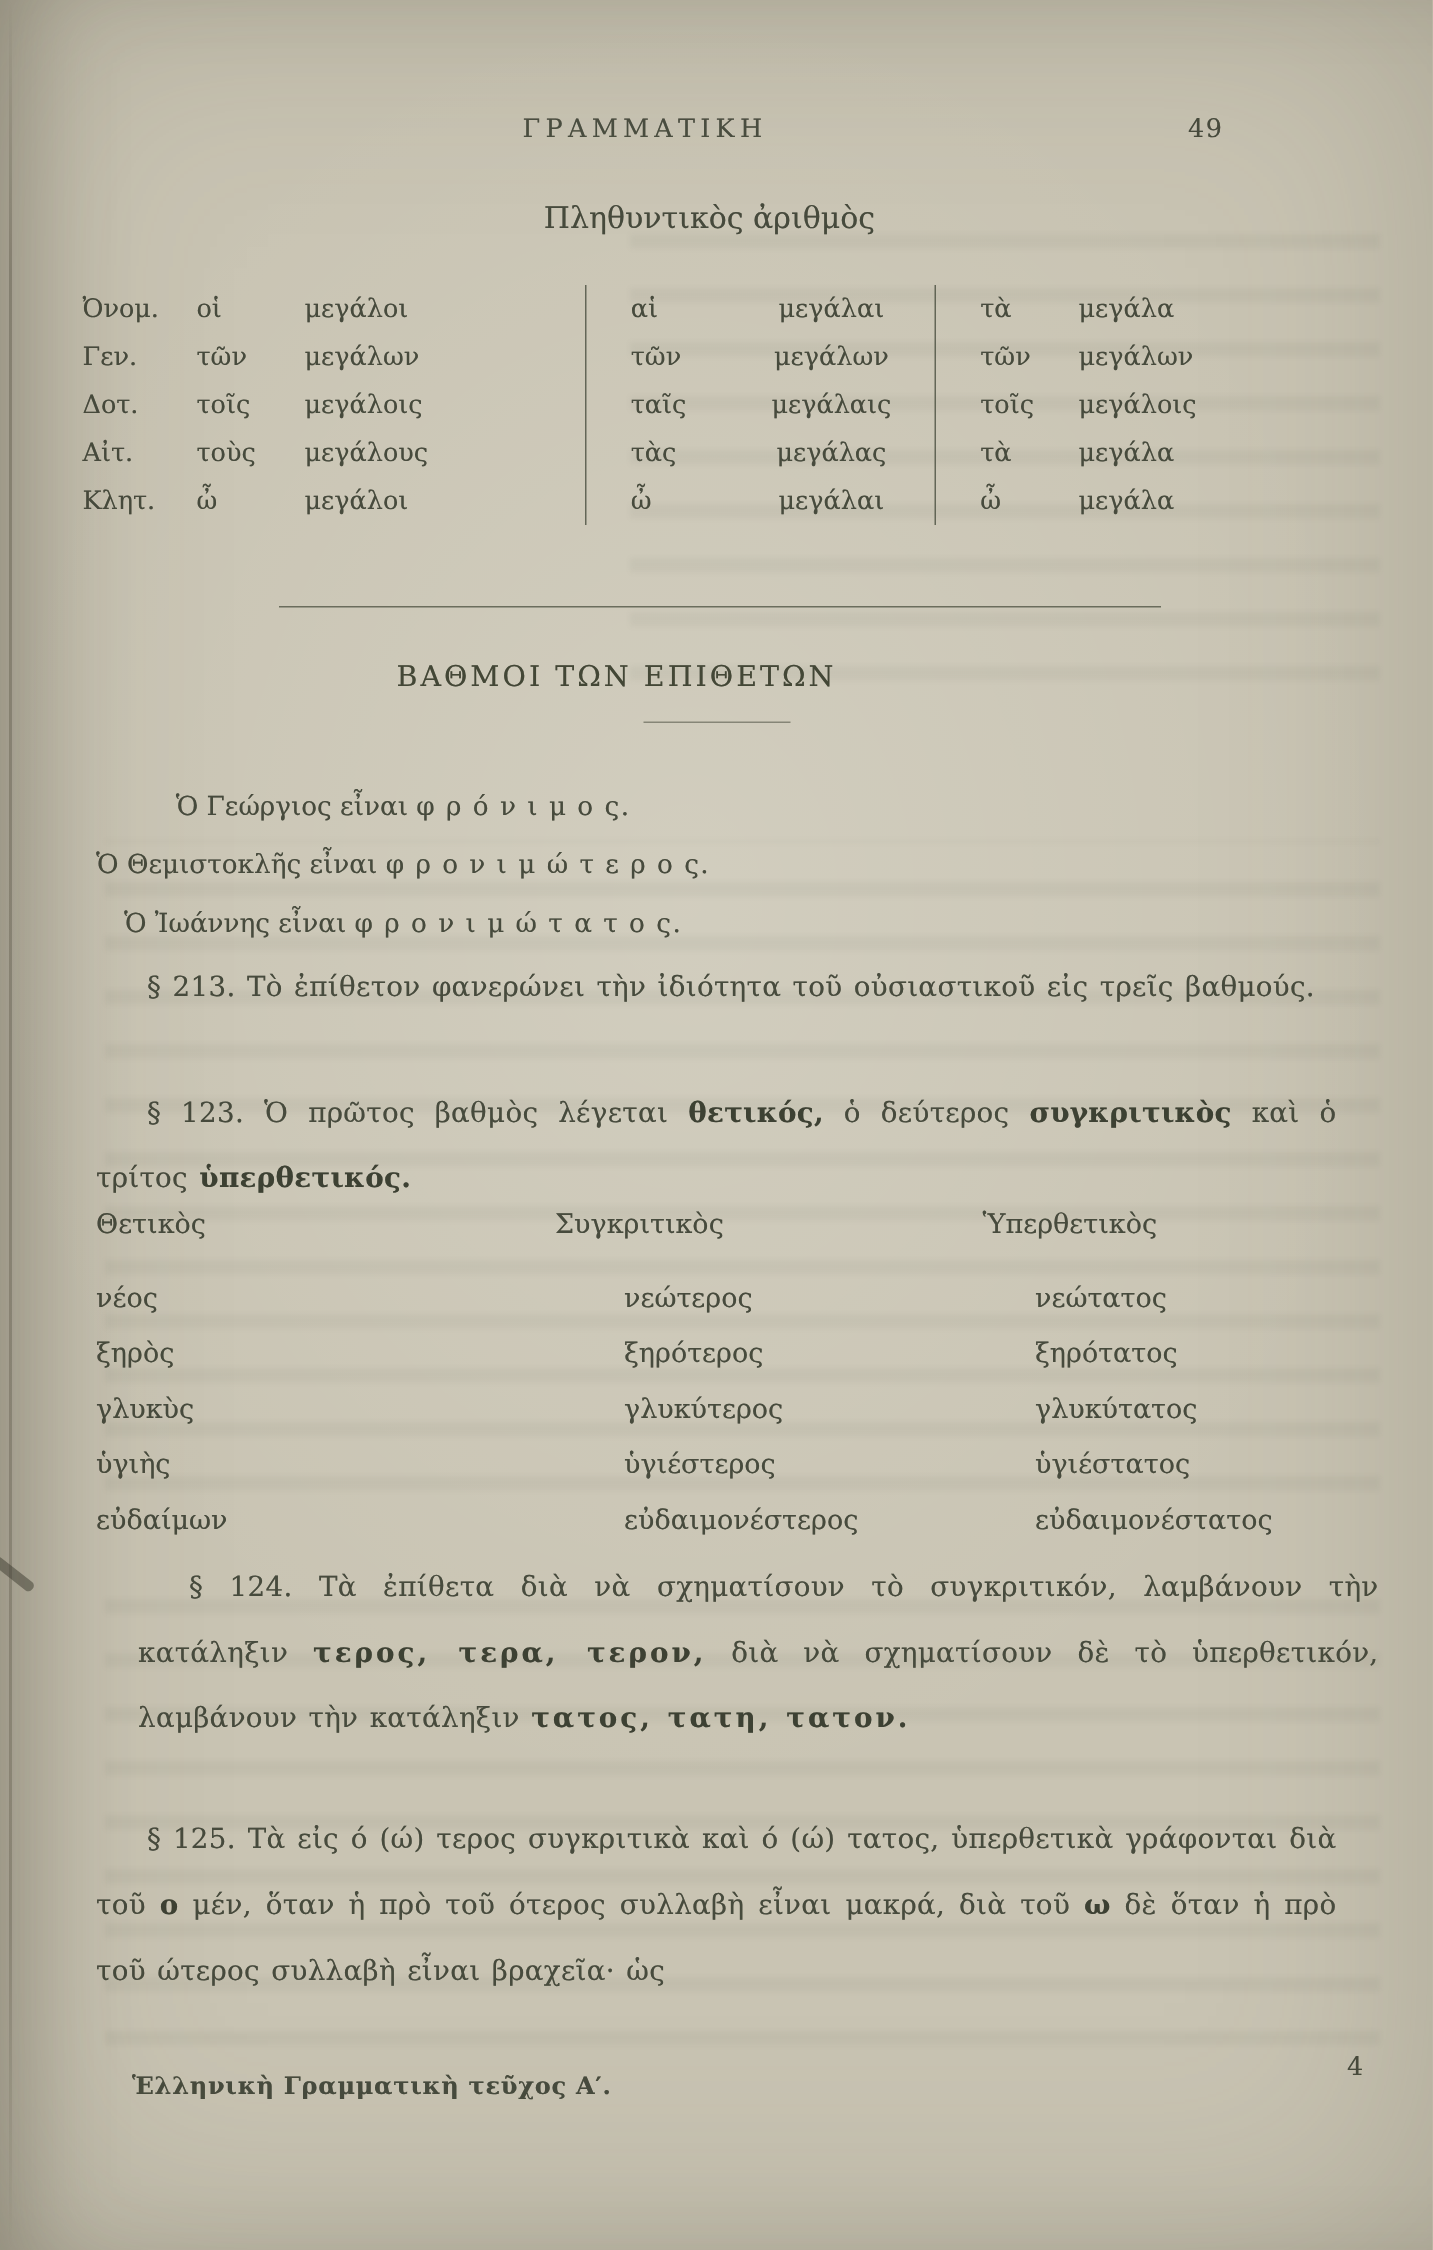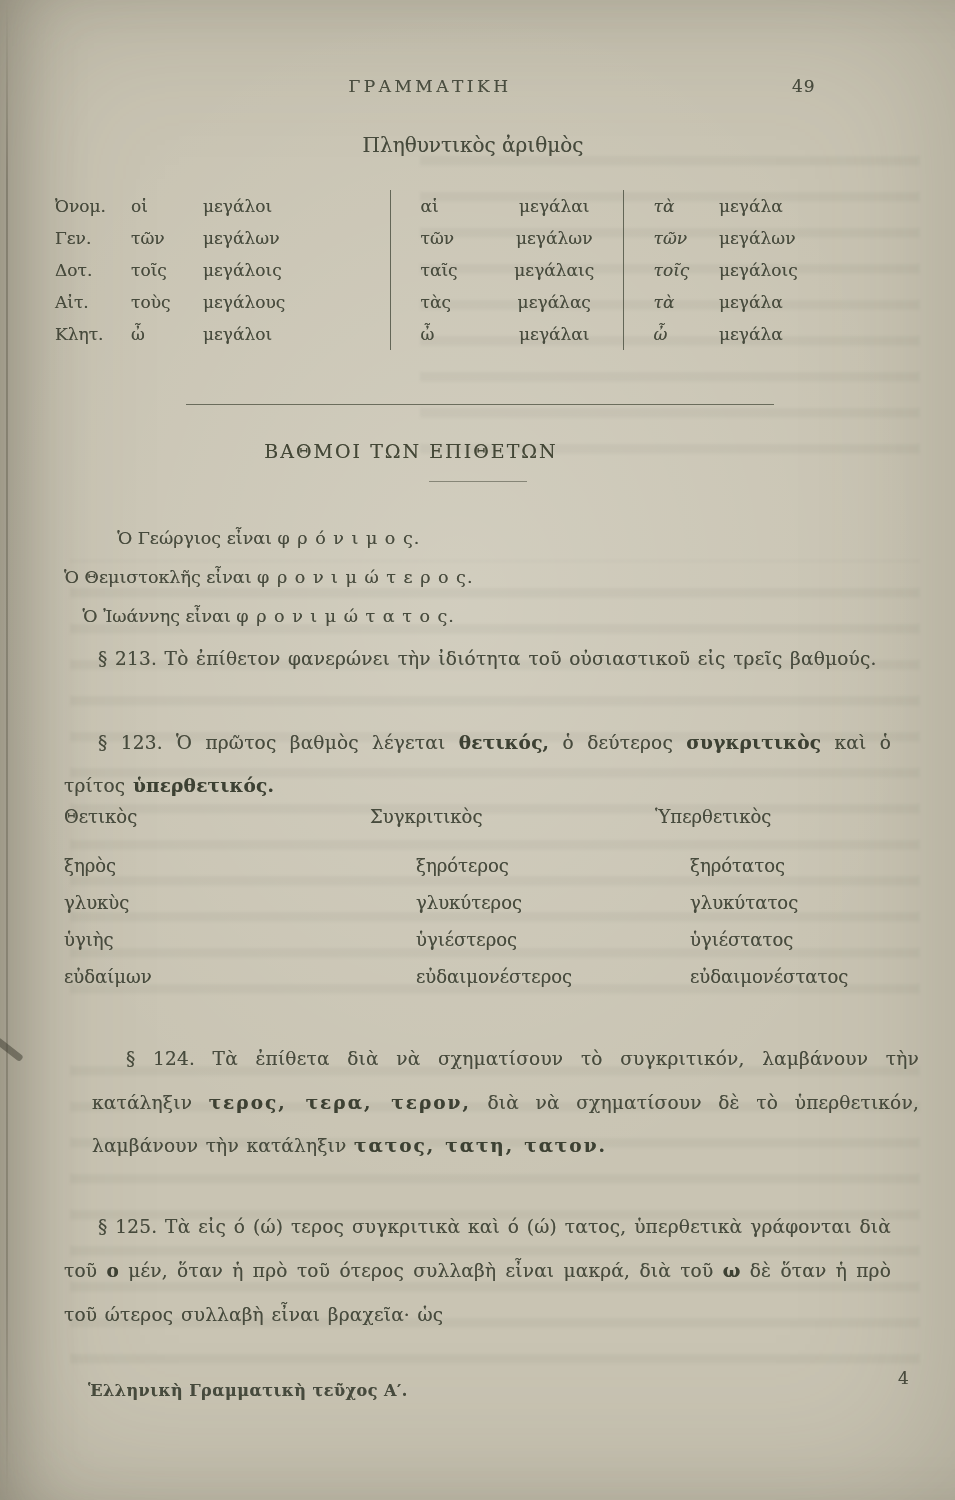--- a/index.html
+++ b/index.html
@@ -46,21 +46,21 @@
   .plural-heading{ top:133px; left:0; width:912px; text-align:center; font-size:20px;margin-left:17px; }
 
   
   table.decl { position:absolute; z-index:2; top:190px; left:55px; border-collapse:collapse; font-size:17px; }
   .decl td { height:32px; vertical-align:middle; white-space:nowrap;margin-top:24px; }
   .decl .c-case { width:76px; }
   .decl .c-a1 { width:72px; }
   .decl .c-w1 { width:187px; }
   .decl .c-a2 { width:96px; border-left:1px solid rgba(73,77,62,0.8); padding-left:30px; }
   .decl .c-w2 { width:137px;text-align:center; }
-  .decl .c-a3 { width:96px; border-left:1px solid rgba(73,77,62,0.8); padding-left:30px;font-style:italic; }
+  .decl .c-a3 { width:96px; border-left:1px solid rgba(73,77,62,0.8); padding-left:30px; }
   .decl .c-w3 { width:160px; }
 
   .hrule   { top:404px; left:186px; width:588px; height:1px; background:rgba(73,77,62,0.75); }
   .section-heading { top:440px; left:0; width:822px; text-align:center; font-size:19px; letter-spacing:2px; color:#434736; }
   .sh-rule { top:481px; left:429px; width:98px; height:1px; background:rgba(73,77,62,0.55); }
 
   
   .examples { top:519px; left:64px; font-size:17.5px; line-height:39px;text-align:center; }
   .sperr { letter-spacing:1px; }
 
@@ -169,20 +169,25 @@
 
   <p class="abs para p123"><span>§ 123. Ὁ πρῶτος βαθμὸς λέγεται </span><span class="b">θετικός,</span><span> ὁ δεύτερος </span><span class="b">συγκριτικὸς</span><span> καὶ ὁ τρίτος </span><span class="b">ὑπερθετικός.</span></p>
 
   <div class="abs cmp">
     <div class="cmp-row cmp-head">
       <div class="cmp-c1">Θετικὸς</div>
       <div class="cmp-c2">Συγκριτικὸς</div>
       <div class="cmp-c3">Ὑπερθετικὸς</div>
     </div>
     <div class="cmp-row">
+      <div class="cmp-c1">νέος</div>
+      <div class="cmp-c2">νεώτερος</div>
+      <div class="cmp-c3">νεώτατος</div>
+    </div>
+    <div class="cmp-row">
       <div class="cmp-c1">ξηρὸς</div>
       <div class="cmp-c2">ξηρότερος</div>
       <div class="cmp-c3">ξηρότατος</div>
     </div>
     <div class="cmp-row">
       <div class="cmp-c1">γλυκὺς</div>
       <div class="cmp-c2">γλυκύτερος</div>
       <div class="cmp-c3">γλυκύτατος</div>
     </div>
     <div class="cmp-row">

